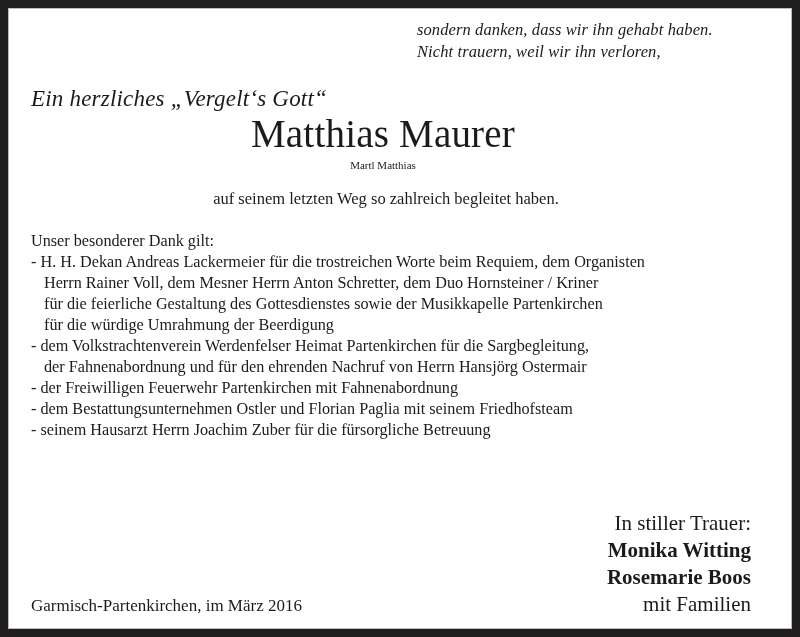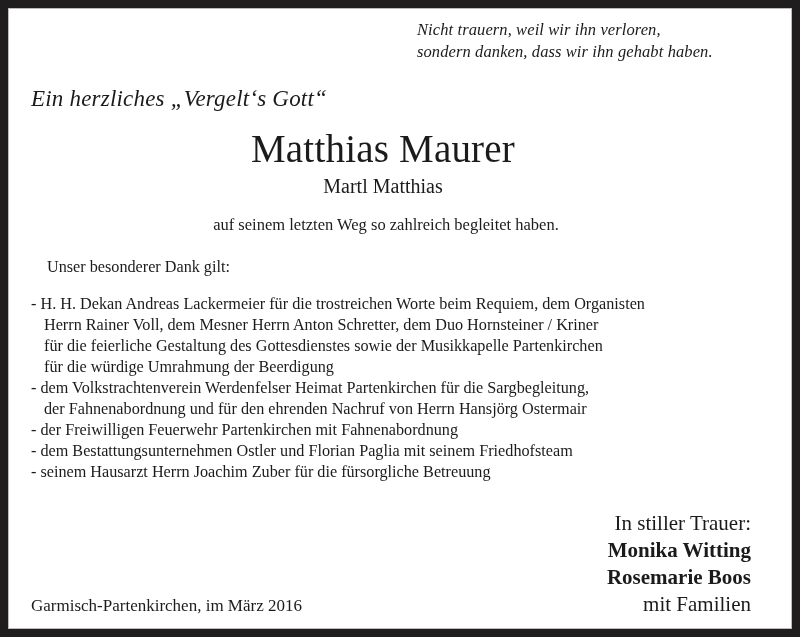--- a/index.html
+++ b/index.html
@@ -67,52 +67,52 @@
 
   .subline {
     margin: 16px 0 0 0;
     text-align: center;
     font-size: 16.5px;
     padding-right: 32px;
     line-height: 1.25;
   }
 
   .deceased-name {
-    margin: 17px 0 0 0;
+    margin: 2px 0 0 0;
     text-align: center;
     font-size: 39px;
     line-height: 1.05;
     font-weight: normal;
     padding-right: 34px;
     letter-spacing: .2px;
   }
 
   .nickname {
     margin: 4px 0 0 0;
     text-align: center;
-    font-size: 20px;
+    font-size: 11px;
     padding-right: 34px;
     line-height: 1.2;
   }
 
   .closing-line {
     margin: 17px 0 0 0;
     text-align: center;
     font-size: 16.5px;
     padding-right: 28px;
     line-height: 1.2;
   }
 
   
   .thanks {
     margin: 22px 0 0 0;
     font-size: 16.2px;
     line-height: 1.295;
   }
-  .thanks-intro { margin: 16px; }
+  .thanks-intro { margin: 0; }
   .thanks-list {
     list-style: none;
     margin: 0;
     padding: 0;
   }
   .thanks-item {
     margin: 0;
     padding-left: 13px;
     text-indent: -13px;
   }
@@ -153,22 +153,22 @@
   .mourners .tail { display: block; }
 </style>
 </head>
 <body>
 
 <div class="notice-page">
   <div class="notice-inner">
     <div class="notice-body">
 
       <div class="verse">
+        <span class="verse-line">sondern danken, dass wir ihn gehabt haben.</span>
         <span class="verse-line">Nicht trauern, weil wir ihn verloren,</span>
-        <span class="verse-line">sondern danken, dass wir ihn gehabt haben.</span>
       </div>
 
       <div class="headline">Ein herzliches „Vergelt‘s Gott“</div>
 
 
       <div class="deceased-name">Matthias Maurer</div>
 
       <div class="nickname">Martl Matthias</div>
 
       <div class="closing-line">auf seinem letzten Weg so zahlreich begleitet haben.</div>

